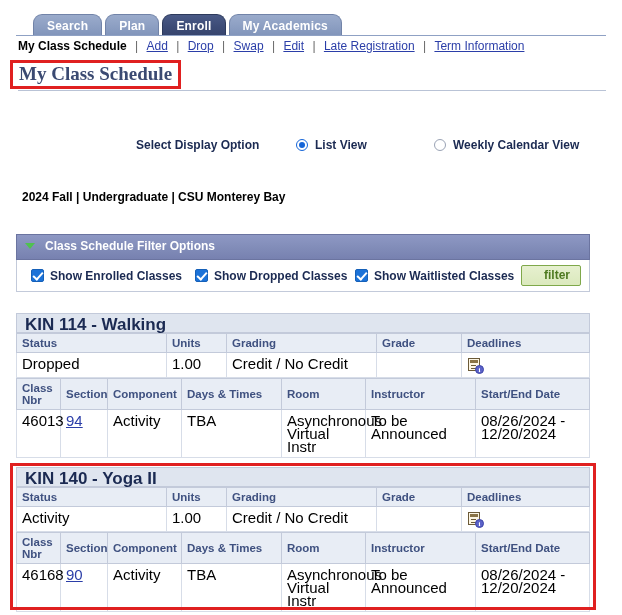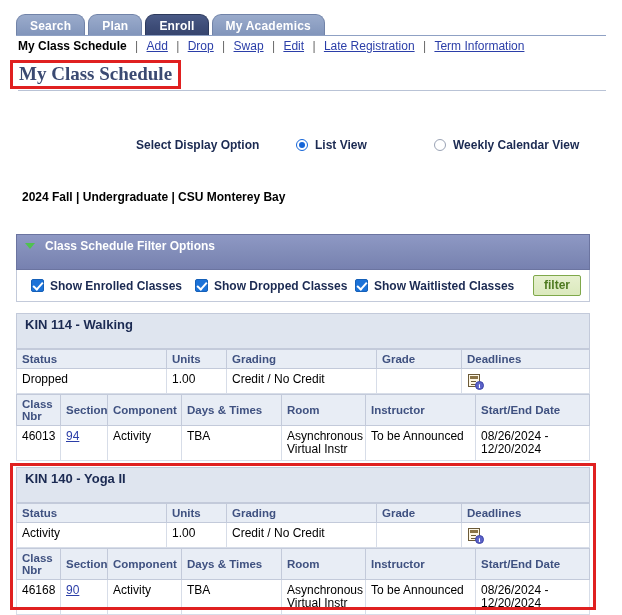--- a/index.html
+++ b/index.html
@@ -7,21 +7,21 @@
     margin: 0; padding: 0;
     width: 622px; height: 615px;
     background: #ffffff;
     font-family: "Liberation Sans", sans-serif;
     overflow: hidden;
   }
   .page { position: relative; width: 622px; height: 615px; background: #fff; }
 
   
   .tabstrip {
-    position: absolute; left: 0; top: 8px; width: 600px; height: 28px;
+    position: absolute; left: 17px; top: 8px; width: 600px; height: 28px;
     display: flex; align-items: flex-end; padding-left: 16px;
   }
   .tab {
     height: 22px; line-height: 22px;
     padding: 0 13px 0 13px;
     margin-right: 3px;
     font-size: 12px; font-weight: bold;
     color: #ffffff;
     background: linear-gradient(to bottom, #9aabcb 0%, #8fa1c4 45%, #8094ba 100%);
     border: 1px solid #7183a8;
@@ -89,21 +89,21 @@
 
   
   .term-line {
     position: absolute; left: 22px; top: 190px;
     font-size: 12px; font-weight: bold; color: #000;
   }
 
   
   .filter-panel { position: absolute; left: 16px; top: 234px; width: 574px; }
   .filter-head {
-    height: 36px; line-height: 23px;
+    height: 26px; line-height: 23px;
     background: linear-gradient(to bottom, #8e98c4 0%, #828db9 50%, #7781b0 100%);
     border: 1px solid #6b74a0;
     color: #ffffff; font-size: 12px; font-weight: bold;
     padding-left: 28px; position: relative;
   }
   .tri {
     position: absolute; left: 8px; top: 8px;
     width: 0; height: 0;
     border-left: 5px solid transparent; border-right: 5px solid transparent;
     border-top: 6px solid #4fc24f;
@@ -124,30 +124,30 @@
     content: ""; position: absolute; left: 3px; top: 0px;
     width: 4px; height: 8px; border: solid #fff;
     border-width: 0 2px 2px 0; transform: rotate(42deg);
   }
   .cbx-label { font-size: 12px; font-weight: bold; color: #1b2a52; white-space: nowrap; }
   .filter-btn {
     position: absolute; right: 8px; top: 5px;
     background: linear-gradient(to bottom, #e6f0cf 0%, #dbe9bd 100%);
     border: 1px solid #7fa84a; border-radius: 2px;
     color: #4e7a20; font-size: 12px; font-weight: bold;
-    padding: 2px 10px 3px 10px; line-height: 14px;
+    padding: 2px 10px 3px 22px; line-height: 14px;
   }
 
   
   .class-block { position: absolute; left: 16px; width: 574px; }
   .cb-title {
-    height: 36px; line-height: 22px;
+    height: 20px; line-height: 22px;
     background: #dfe5ef;
     border: 1px solid #c3cada;
-    font-size: 13px; font-weight: bold; color: #1b2a52;
+    font-size: 17px; font-weight: bold; color: #1b2a52;
     padding-left: 8px;
   }
   table.grid {
     width: 100%; border-collapse: collapse;
     font-size: 11.5px; color: #000;
     table-layout: fixed;
   }
   table.grid th {
     background: #e8edf5;
     color: #3f5180;
@@ -157,21 +157,21 @@
     border: 1px solid #c3cada;
     vertical-align: middle;
     line-height: 12px;
   }
   table.grid td {
     background: #ffffff;
     padding: 4px 5px;
     border: 1px solid #d7dde8;
     vertical-align: top;
     line-height: 13px;
-    font-size: 12px;
+    font-size: 15px;
   }
   th.ta-r, td.ta-r { text-align: right; }
   td a.seclink { color: #2b3ea8; text-decoration: underline; }
 
   .dl-icon {
     display: inline-block; position: relative;
     width: 16px; height: 16px; vertical-align: middle;
   }
   .dl-icon .pad {
     position: absolute; left: 1px; top: 1px; width: 12px; height: 13px;

